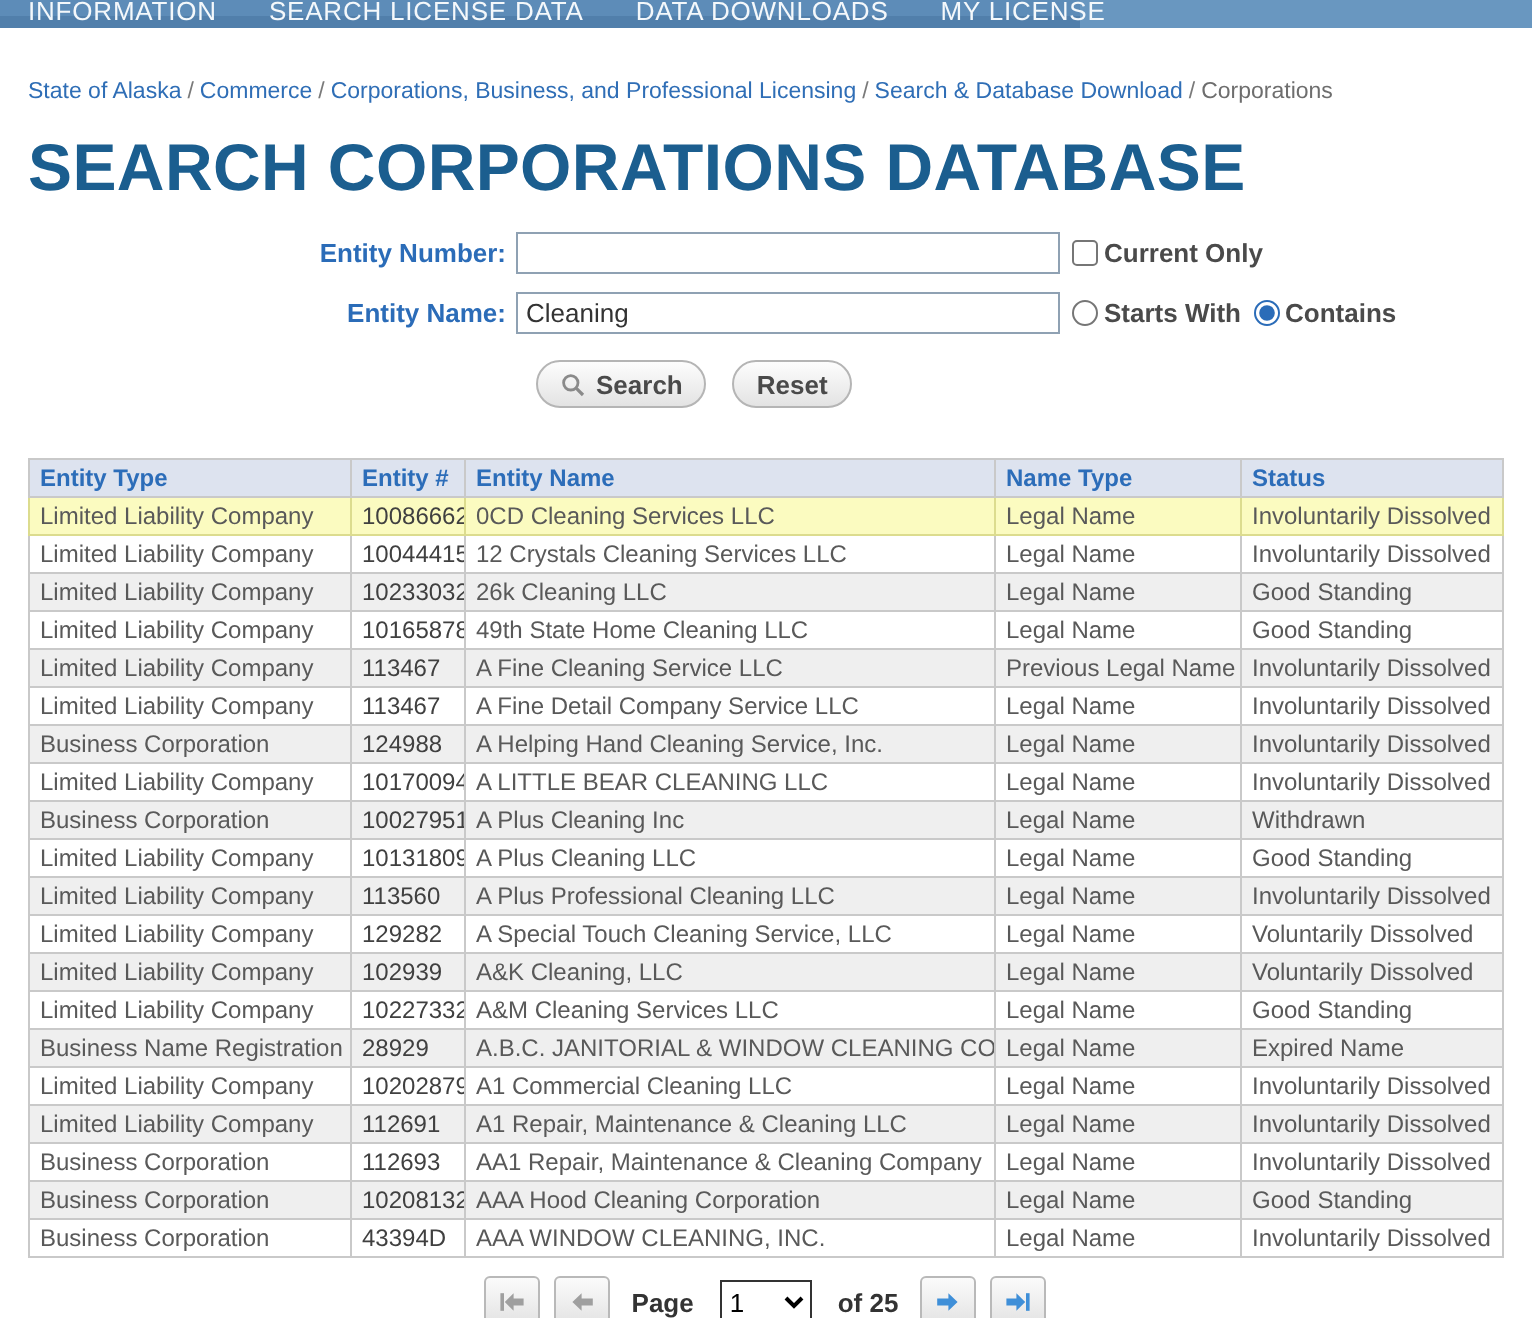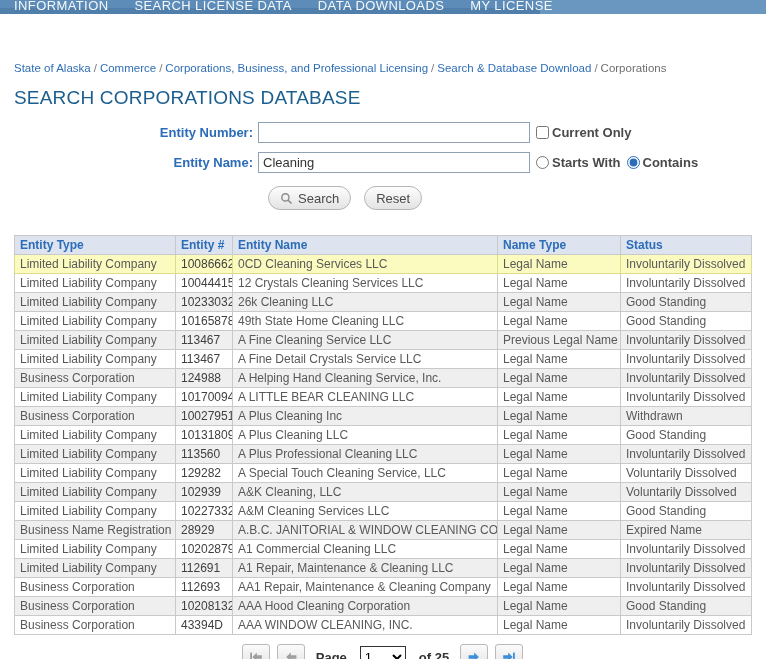--- a/index.html
+++ b/index.html
@@ -10,43 +10,43 @@
   .navbar { position: relative; height: 14px; background: #5d8cb8; display: flex;
     align-items: center; gap: 26px; padding: 0 0 4px 14px; }
   .navbar::before { content: ""; position: absolute; left: 0; width: 540px; bottom: 0;
     height: 6px; background: #517fab; }
   .navbar::after { content: ""; position: absolute; left: 540px; right: 0; top: 0; bottom: 0;
     background: #6997c0; }
   .nav-item { position: relative; z-index: 2; color: #f4f8fb; font-size: 13px;
     letter-spacing: 0.4px; cursor: pointer; white-space: nowrap; }
 
   
-  .breadcrumb { padding: 16px 14px 0 14px; font-size: 11.5px; color: #6e6e6e; margin-top: 32px; }
+  .breadcrumb { padding: 26px 14px 0 14px; font-size: 11.5px; color: #6e6e6e; }
   .breadcrumb a { color: #2f6eb6; text-decoration: none; cursor: pointer; }
   .crumb-sep { color: #7a7a7a; margin: 0 3px; }
 
   
-  h1.page-title { margin: 13px 14px 0 14px; font-size: 19px; font-weight: 400;
+  h1.page-title { margin: 13px 14px 0 14px; font-size: 33px; font-weight: 700;
     color: #1b5e8f; letter-spacing: 0.2px; }
 
   
   .search-form { margin-top: 13px; font-size: 13px; }
   .form-row { display: flex; align-items: center; margin-bottom: 9px; }
   .form-label { width: 258px; text-align: right; font-weight: bold; color: #2b6cb8;
     padding-right: 5px; }
   .text-input { width: 272px; height: 21px; border: 1px solid #8fa1b3; background: #fff;
     font-family: "Liberation Sans", sans-serif; font-size: 13px; padding: 1px 4px; color: #333; }
   .right-opts { display: flex; align-items: center; margin-left: 6px; color: #4a4a4a;
     font-size: 13px; }
   .right-opts label { margin-left: 3px; margin-right: 6px; font-weight: bold; }
   input[type="checkbox"], input[type="radio"] { width: 13px; height: 13px;
     accent-color: #2b6cb8; margin: 0; }
   .buttons-row { margin: 13px 0 0 268px; display: flex; gap: 13px; }
   .btn { display: inline-flex; align-items: center; gap: 5px; height: 24px;
-    padding: 0 11px; font-size: 13px; font-weight: normal; color: #4a4a4a;
+    padding: 0 11px; font-size: 13px; font-weight: bold; color: #4a4a4a;
     background: linear-gradient(to bottom, #fdfdfd, #e3e3e3); border: 1px solid #b5b5b5;
     border-radius: 12px; cursor: pointer; font-family: "Liberation Sans", sans-serif; }
 
   
   table.results { border-collapse: collapse; margin: 25px 0 0 14px; width: 737px;
     font-size: 12px; table-layout: fixed; }
   table.results th, table.results td { border: 1px solid #c9c9c9; padding: 2px 5px;
     text-align: left; height: 19px; overflow: hidden; white-space: nowrap; }
   table.results th { background: #dde3ef; color: #2c6db9; font-weight: bold; cursor: pointer; }
   table.results td { color: #595959; background: #ffffff; }
@@ -165,21 +165,21 @@
       <tr class="alt">
         <td>Limited Liability Company</td>
         <td><a>113467</a></td>
         <td>A Fine Cleaning Service LLC</td>
         <td>Previous Legal Name</td>
         <td>Involuntarily Dissolved</td>
       </tr>
       <tr>
         <td>Limited Liability Company</td>
         <td><a>113467</a></td>
-        <td>A Fine Detail Crystals Service LLC</td>
+        <td>A Fine Detail Company Service LLC</td>
         <td>Legal Name</td>
         <td>Involuntarily Dissolved</td>
       </tr>
       <tr class="alt">
         <td>Business Corporation</td>
         <td><a>124988</a></td>
         <td>A Helping Hand Cleaning Service, Inc.</td>
         <td>Legal Name</td>
         <td>Involuntarily Dissolved</td>
       </tr>

